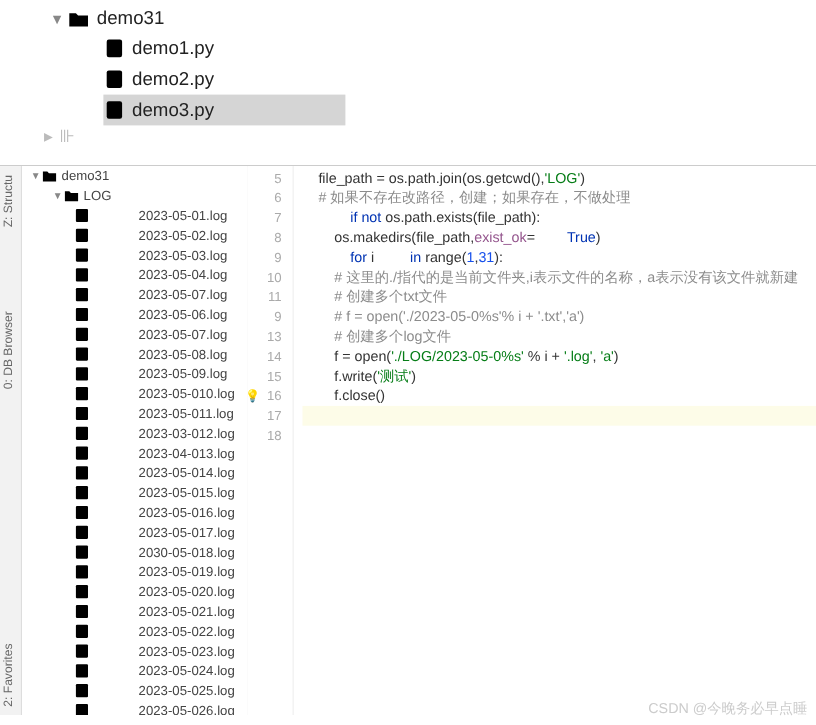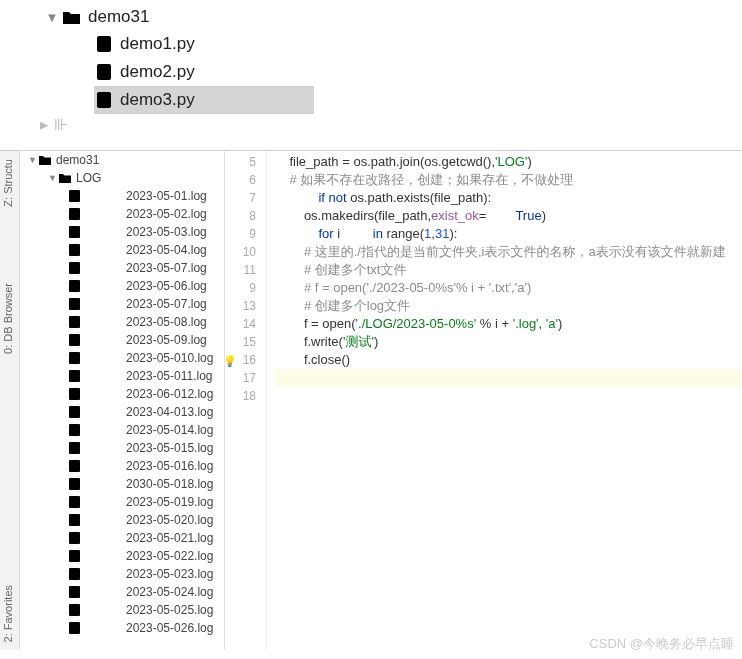--- a/index.html
+++ b/index.html
@@ -193,21 +193,21 @@
         <div class="side-tree-item indent2">
           <svg class="mini-file file-svg-sm" viewBox="0 0 14 14">
             <use href="#file-sm"></use>
           </svg>
           <span class="mini-label">2023-05-011.log</span>
         </div>
         <div class="side-tree-item indent2">
           <svg class="mini-file file-svg-sm" viewBox="0 0 14 14">
             <use href="#file-sm"></use>
           </svg>
-          <span class="mini-label">2023-06-012.log</span>
+          <span class="mini-label">2023-03-012.log</span>
         </div>
         <div class="side-tree-item indent2">
           <svg class="mini-file file-svg-sm" viewBox="0 0 14 14">
             <use href="#file-sm"></use>
           </svg>
           <span class="mini-label">2023-04-013.log</span>
         </div>
         <div class="side-tree-item indent2">
           <svg class="mini-file file-svg-sm" viewBox="0 0 14 14">
             <use href="#file-sm"></use>
@@ -218,20 +218,26 @@
           <svg class="mini-file file-svg-sm" viewBox="0 0 14 14">
             <use href="#file-sm"></use>
           </svg>
           <span class="mini-label">2023-05-015.log</span>
         </div>
         <div class="side-tree-item indent2">
           <svg class="mini-file file-svg-sm" viewBox="0 0 14 14">
             <use href="#file-sm"></use>
           </svg>
           <span class="mini-label">2023-05-016.log</span>
+        </div>
+        <div class="side-tree-item indent2">
+          <svg class="mini-file file-svg-sm" viewBox="0 0 14 14">
+            <use href="#file-sm"></use>
+          </svg>
+          <span class="mini-label">2023-05-017.log</span>
         </div>
         <div class="side-tree-item indent2">
           <svg class="mini-file file-svg-sm" viewBox="0 0 14 14">
             <use href="#file-sm"></use>
           </svg>
           <span class="mini-label">2030-05-018.log</span>
         </div>
         <div class="side-tree-item indent2">
           <svg class="mini-file file-svg-sm" viewBox="0 0 14 14">
             <use href="#file-sm"></use>

